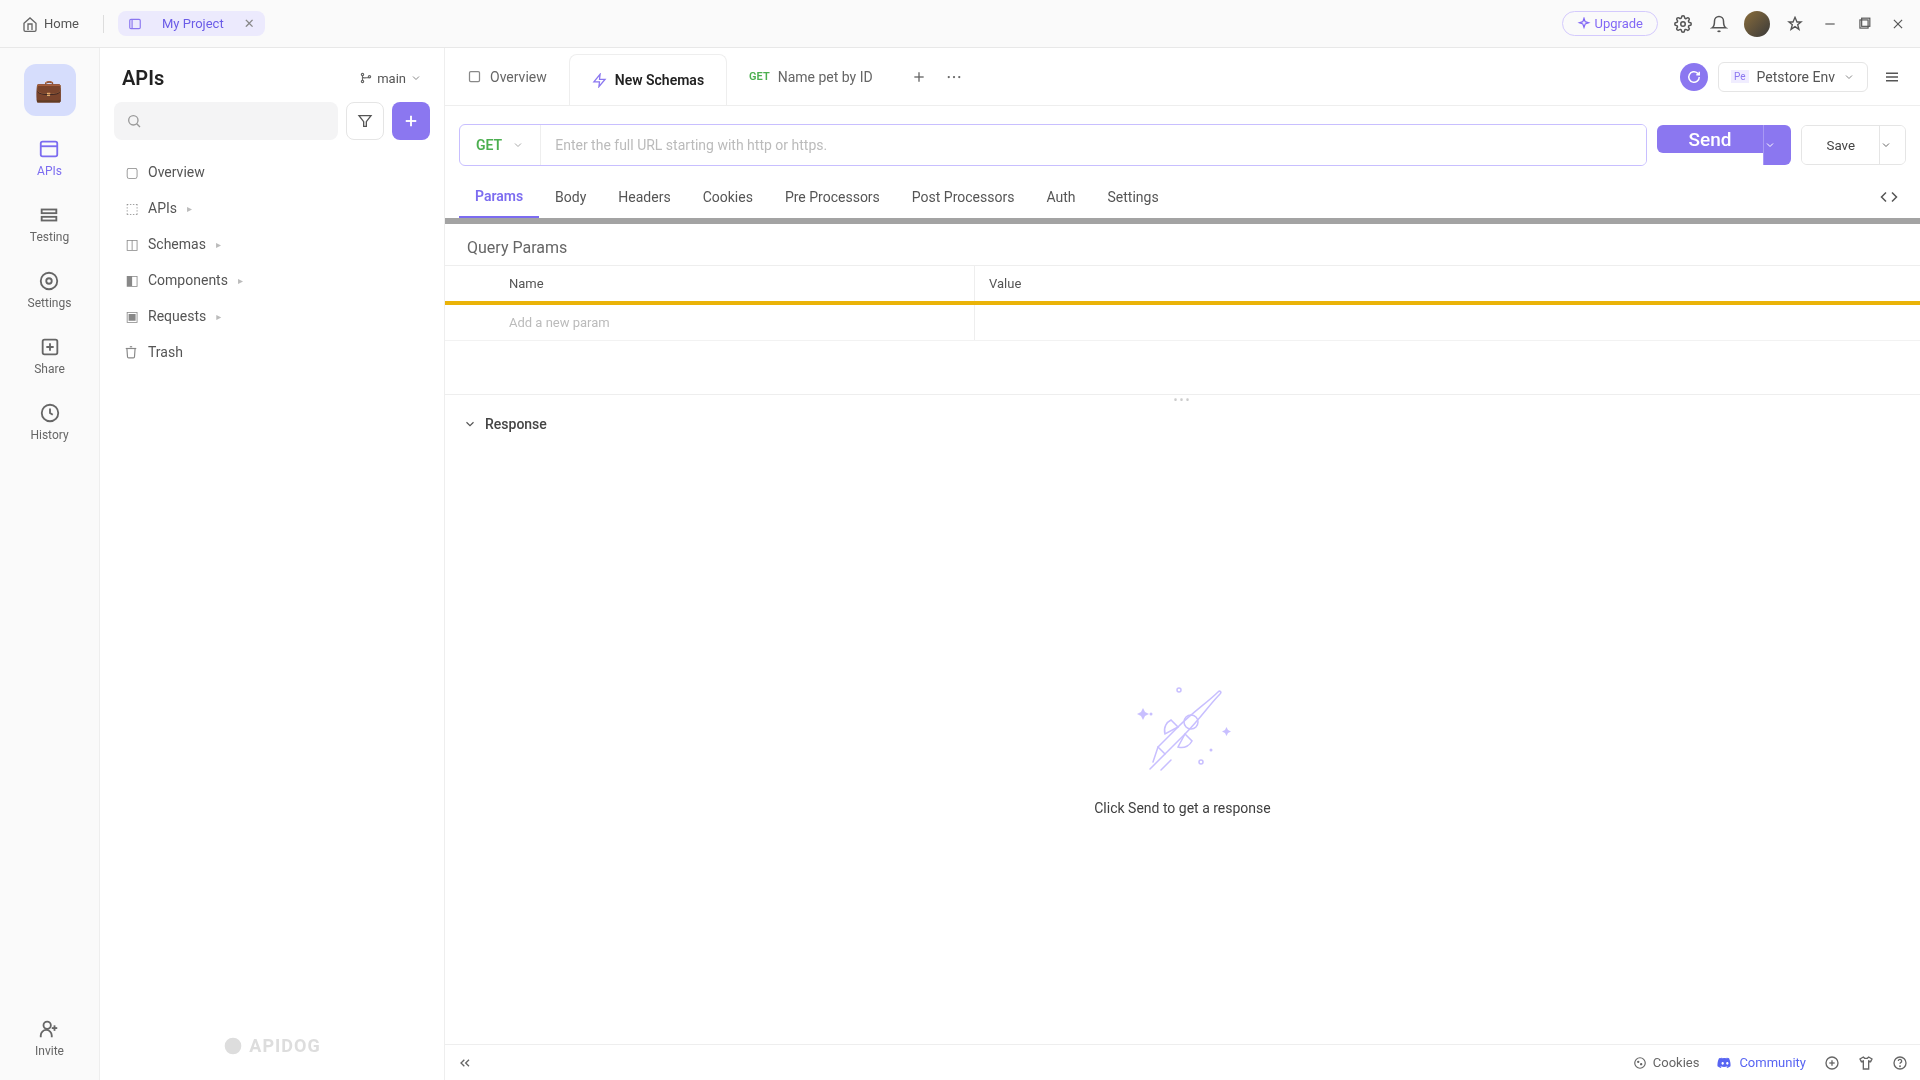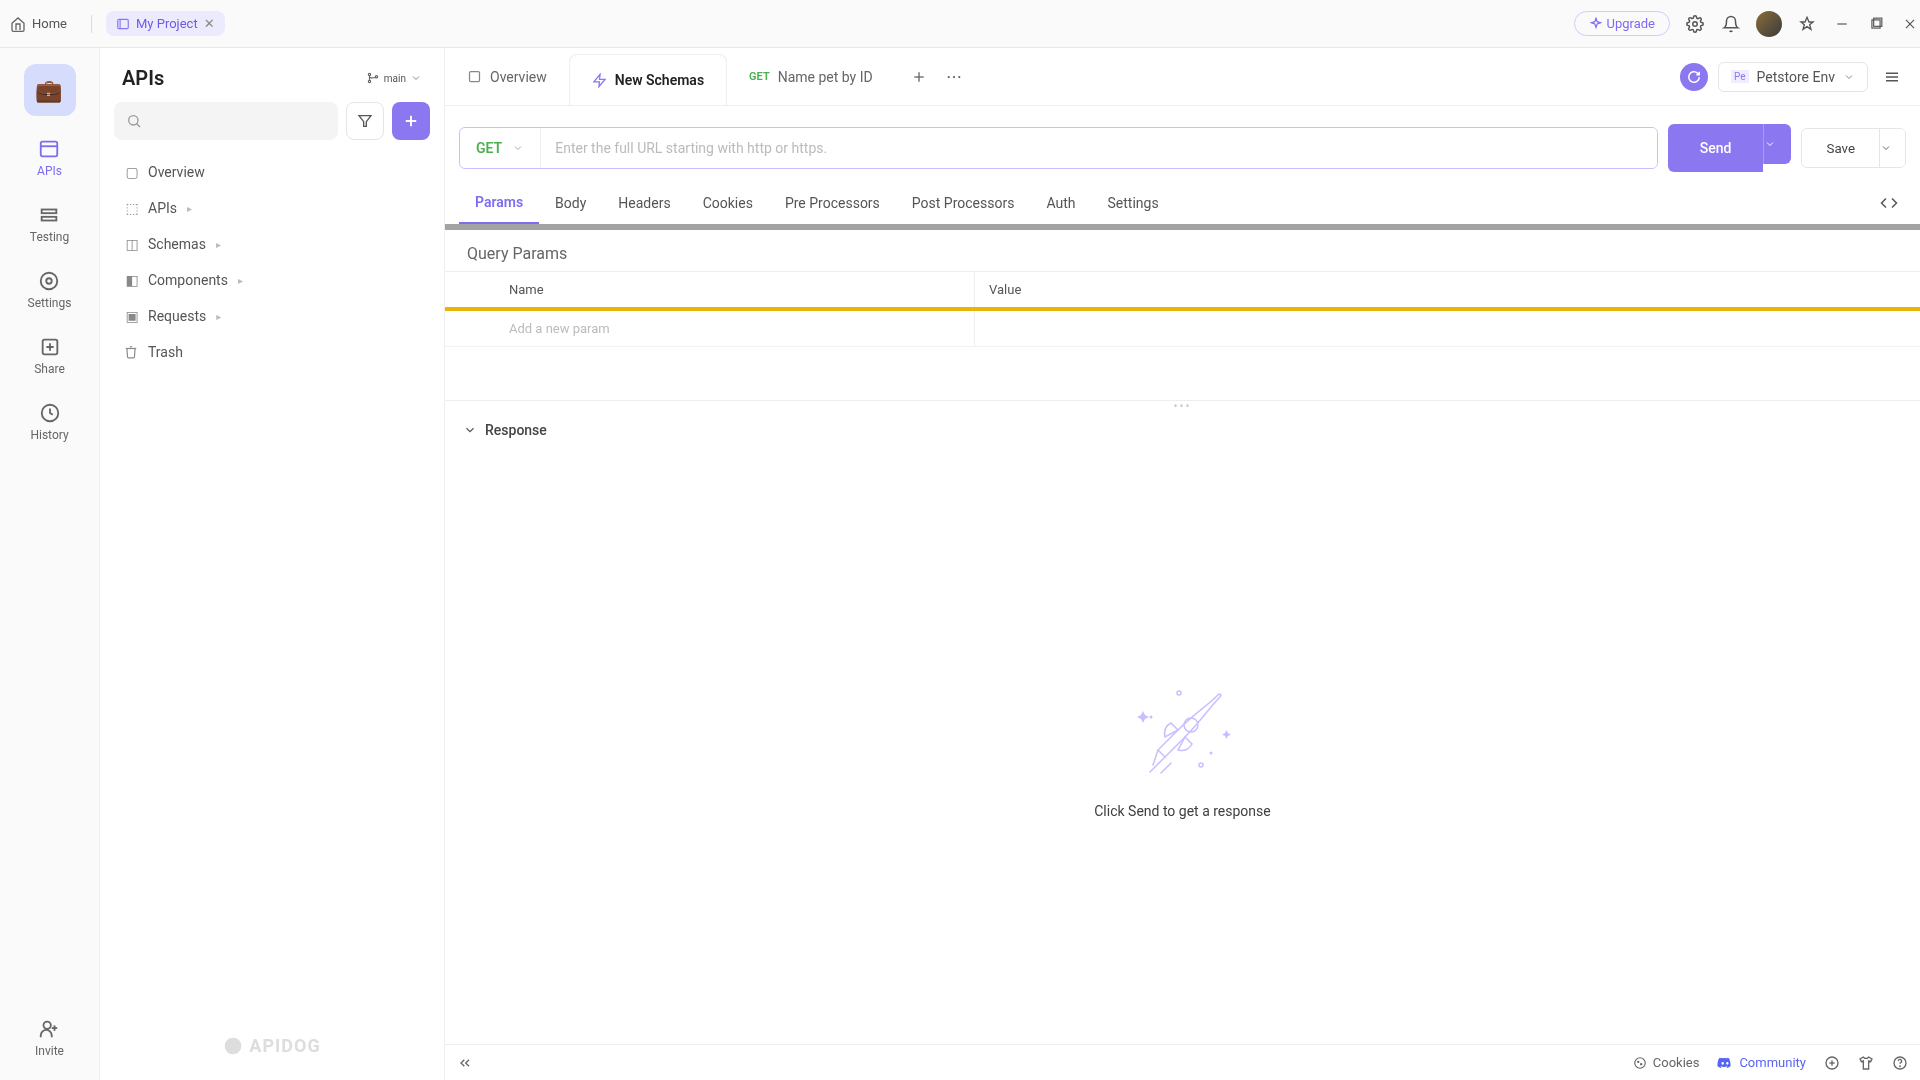--- a/index.html
+++ b/index.html
@@ -1,23 +1,23 @@
 <!DOCTYPE html>
 <html><head>
 <meta charset="utf-8">
 <style>
   * { box-sizing: border-box; margin: 0; padding: 0; font-family: -apple-system, BlinkMacSystemFont, "Segoe UI", Roboto, sans-serif; }
   body { background: #fafafa; width: 1920px; height: 1080px; overflow: hidden; color: #333; font-size: 14px; }
   
   
-  .title-bar { height: 48px; display: flex; align-items: center; padding: 0 0; border-bottom: 1px solid #e8e8e8; background: #fafafa; }
+  .title-bar { height: 48px; display: flex; align-items: center; padding: 0 12px; border-bottom: 1px solid #e8e8e8; background: #fafafa; }
   .title-left { display: flex; align-items: center; gap: 8px; flex: 1; }
   .home-btn { display: flex; align-items: center; gap: 6px; padding: 4px 10px; color: #555; cursor: pointer; font-size: 13px; }
   .divider-v { width: 1px; height: 18px; background: #ddd; margin: 0 6px; }
-  .project-tab { display: flex; align-items: center; gap: 6px; background: #eceafd; border-radius: 8px; padding: 5px 10px; color: #6b5ce7; font-size: 13px; }
+  .project-tab { display: flex; align-items: center; gap: 20px; background: #eceafd; border-radius: 8px; padding: 5px 10px; color: #6b5ce7; font-size: 13px; }
   .project-tab .x { color: #888; cursor: pointer; }
   .title-right { display: flex; align-items: center; gap: 14px; }
   .upgrade-btn { display: flex; align-items: center; gap: 4px; border: 1px solid #d4cafd; color: #8268f5; padding: 4px 14px; border-radius: 14px; font-size: 13px; cursor: pointer; }
   .icon-btn { display: flex; align-items: center; justify-content: center; width: 22px; height: 22px; cursor: pointer; color: #555; }
   .avatar { width: 26px; height: 26px; border-radius: 50%; background: linear-gradient(135deg,#8a6d3b,#3a3a3a); }
   .win-btn { width: 20px; height: 20px; display: flex; align-items: center; justify-content: center; cursor: pointer; color: #555; }
   
   
   .main-row { display: flex; height: calc(100% - 48px); }
   
@@ -27,21 +27,21 @@
   .rail-item { display: flex; flex-direction: column; align-items: center; gap: 4px; cursor: pointer; color: #666; font-size: 12px; padding: 4px; }
   .rail-item.active { color: #7c6cf0; }
   .rail-item .ri-icon { font-size: 20px; }
   .rail-spacer { flex: 1; }
   .rail-invite { margin-bottom: 18px; }
   
   
   .sidebar { width: 345px; border-right: 1px solid #eee; background: #fff; display: flex; flex-direction: column; padding: 14px 10px; }
   .sb-header { display: flex; align-items: center; justify-content: space-between; padding: 4px 12px 12px; }
   .sb-title { font-size: 20px; font-weight: 600; color: #222; }
-  .branch-sel { display: flex; align-items: center; gap: 4px; color: #555; cursor: pointer; font-size: 10px; }
+  .branch-sel { display: flex; align-items: center; gap: 4px; color: #555; cursor: pointer; font-size: 13px; }
   .sb-tools { display: flex; gap: 8px; padding: 0 4px 10px; }
   .search-box { flex: 1; background: #f4f4f5; border-radius: 8px; height: 38px; display: flex; align-items: center; padding: 0 12px; color: #999; }
   .filter-btn { width: 38px; height: 38px; border: 1px solid #e5e5e5; border-radius: 8px; display: flex; align-items: center; justify-content: center; background: #fff; cursor: pointer; }
   .add-btn { width: 38px; height: 38px; border-radius: 8px; background: #8b77f0; color: #fff; display: flex; align-items: center; justify-content: center; cursor: pointer; font-size: 20px; }
   .tree { padding: 4px 2px; }
   .tree-item { display: flex; align-items: center; gap: 8px; padding: 10px 12px; color: #555; cursor: pointer; border-radius: 6px; font-size: 14px; }
   .tree-icon { width: 16px; text-align: center; color: #888; }
   .tree-caret { color: #bbb; font-size: 10px; margin-left: 2px; }
   .brand-footer { margin-top: auto; text-align: center; color: #ddd; font-weight: 700; font-size: 18px; padding: 10px; letter-spacing: 1px; display:flex; align-items:center; justify-content:center; gap:6px;}
   
@@ -59,21 +59,21 @@
   .env-badge { font-size: 10px; color: #8b77f0; background:#f0edff; padding:1px 3px; border-radius:0;}
   .hamburger-btn { width: 28px; height: 28px; display:flex;align-items:center;justify-content:center;cursor:pointer;color:#555;}
   
   
   .url-row { display: flex; gap: 10px; padding: 18px 14px 10px; align-items: center; }
   .method-url-wrap { flex:1; display:flex; border:1px solid #c8bfff; border-radius:6px; overflow:hidden;}
   .method-sel { display: flex; align-items: center; gap: 10px; padding: 0 16px; color: #4caf50; font-weight: 600; cursor: pointer; height:40px; border-right:1px solid #eee;}
   .url-input { flex: 1; border: none; padding: 0 14px; font-size: 14px; color: #333; outline: none; height:40px;}
   .url-input::placeholder { color: #bbb; }
   .send-btn-wrap { display:flex; }
-  .send-btn { background: #8b77f0; color: #fff; padding: 0 32px; height: 48px; border: none; border-radius: 6px 0 0 6px; font-size: 14px; cursor: pointer; font-weight: 500; }
+  .send-btn { background: #8b77f0; color: #fff; padding: 0 32px; height: 28px; border: none; border-radius: 6px 0 0 6px; font-size: 19px; cursor: pointer; font-weight: 500; }
   .send-caret { background: #8b77f0; color:#fff; width:28px; height:40px; border:none; border-radius:0 6px 6px 0; border-left:1px solid rgba(255,255,255,0.25); cursor:pointer;}
   .save-btn-wrap { display:flex; border:1px solid #e5e5e5; border-radius:6px; overflow:hidden;}
   .save-btn { background: #fff; color: #444; padding: 0 24px; height: 38px; border: none; cursor: pointer; }
   .save-caret { background:#fff; width:26px; height:38px; border:none; border-left:1px solid #e5e5e5; cursor:pointer; color:#666;}
   
   
   .subtabs-row { display: flex; align-items: center; padding: 0 14px; border-bottom: 6px solid #a3a3a3; position:relative;}
   .subtab { padding: 12px 16px; color: #555; cursor: pointer; font-size: 14px; }
   .subtab.active { color: #7c6cf0; font-weight: 600; border-bottom: 2px solid #7c6cf0; }
   .code-icon-btn { margin-left:auto; padding:8px; color:#555; cursor:pointer;}

